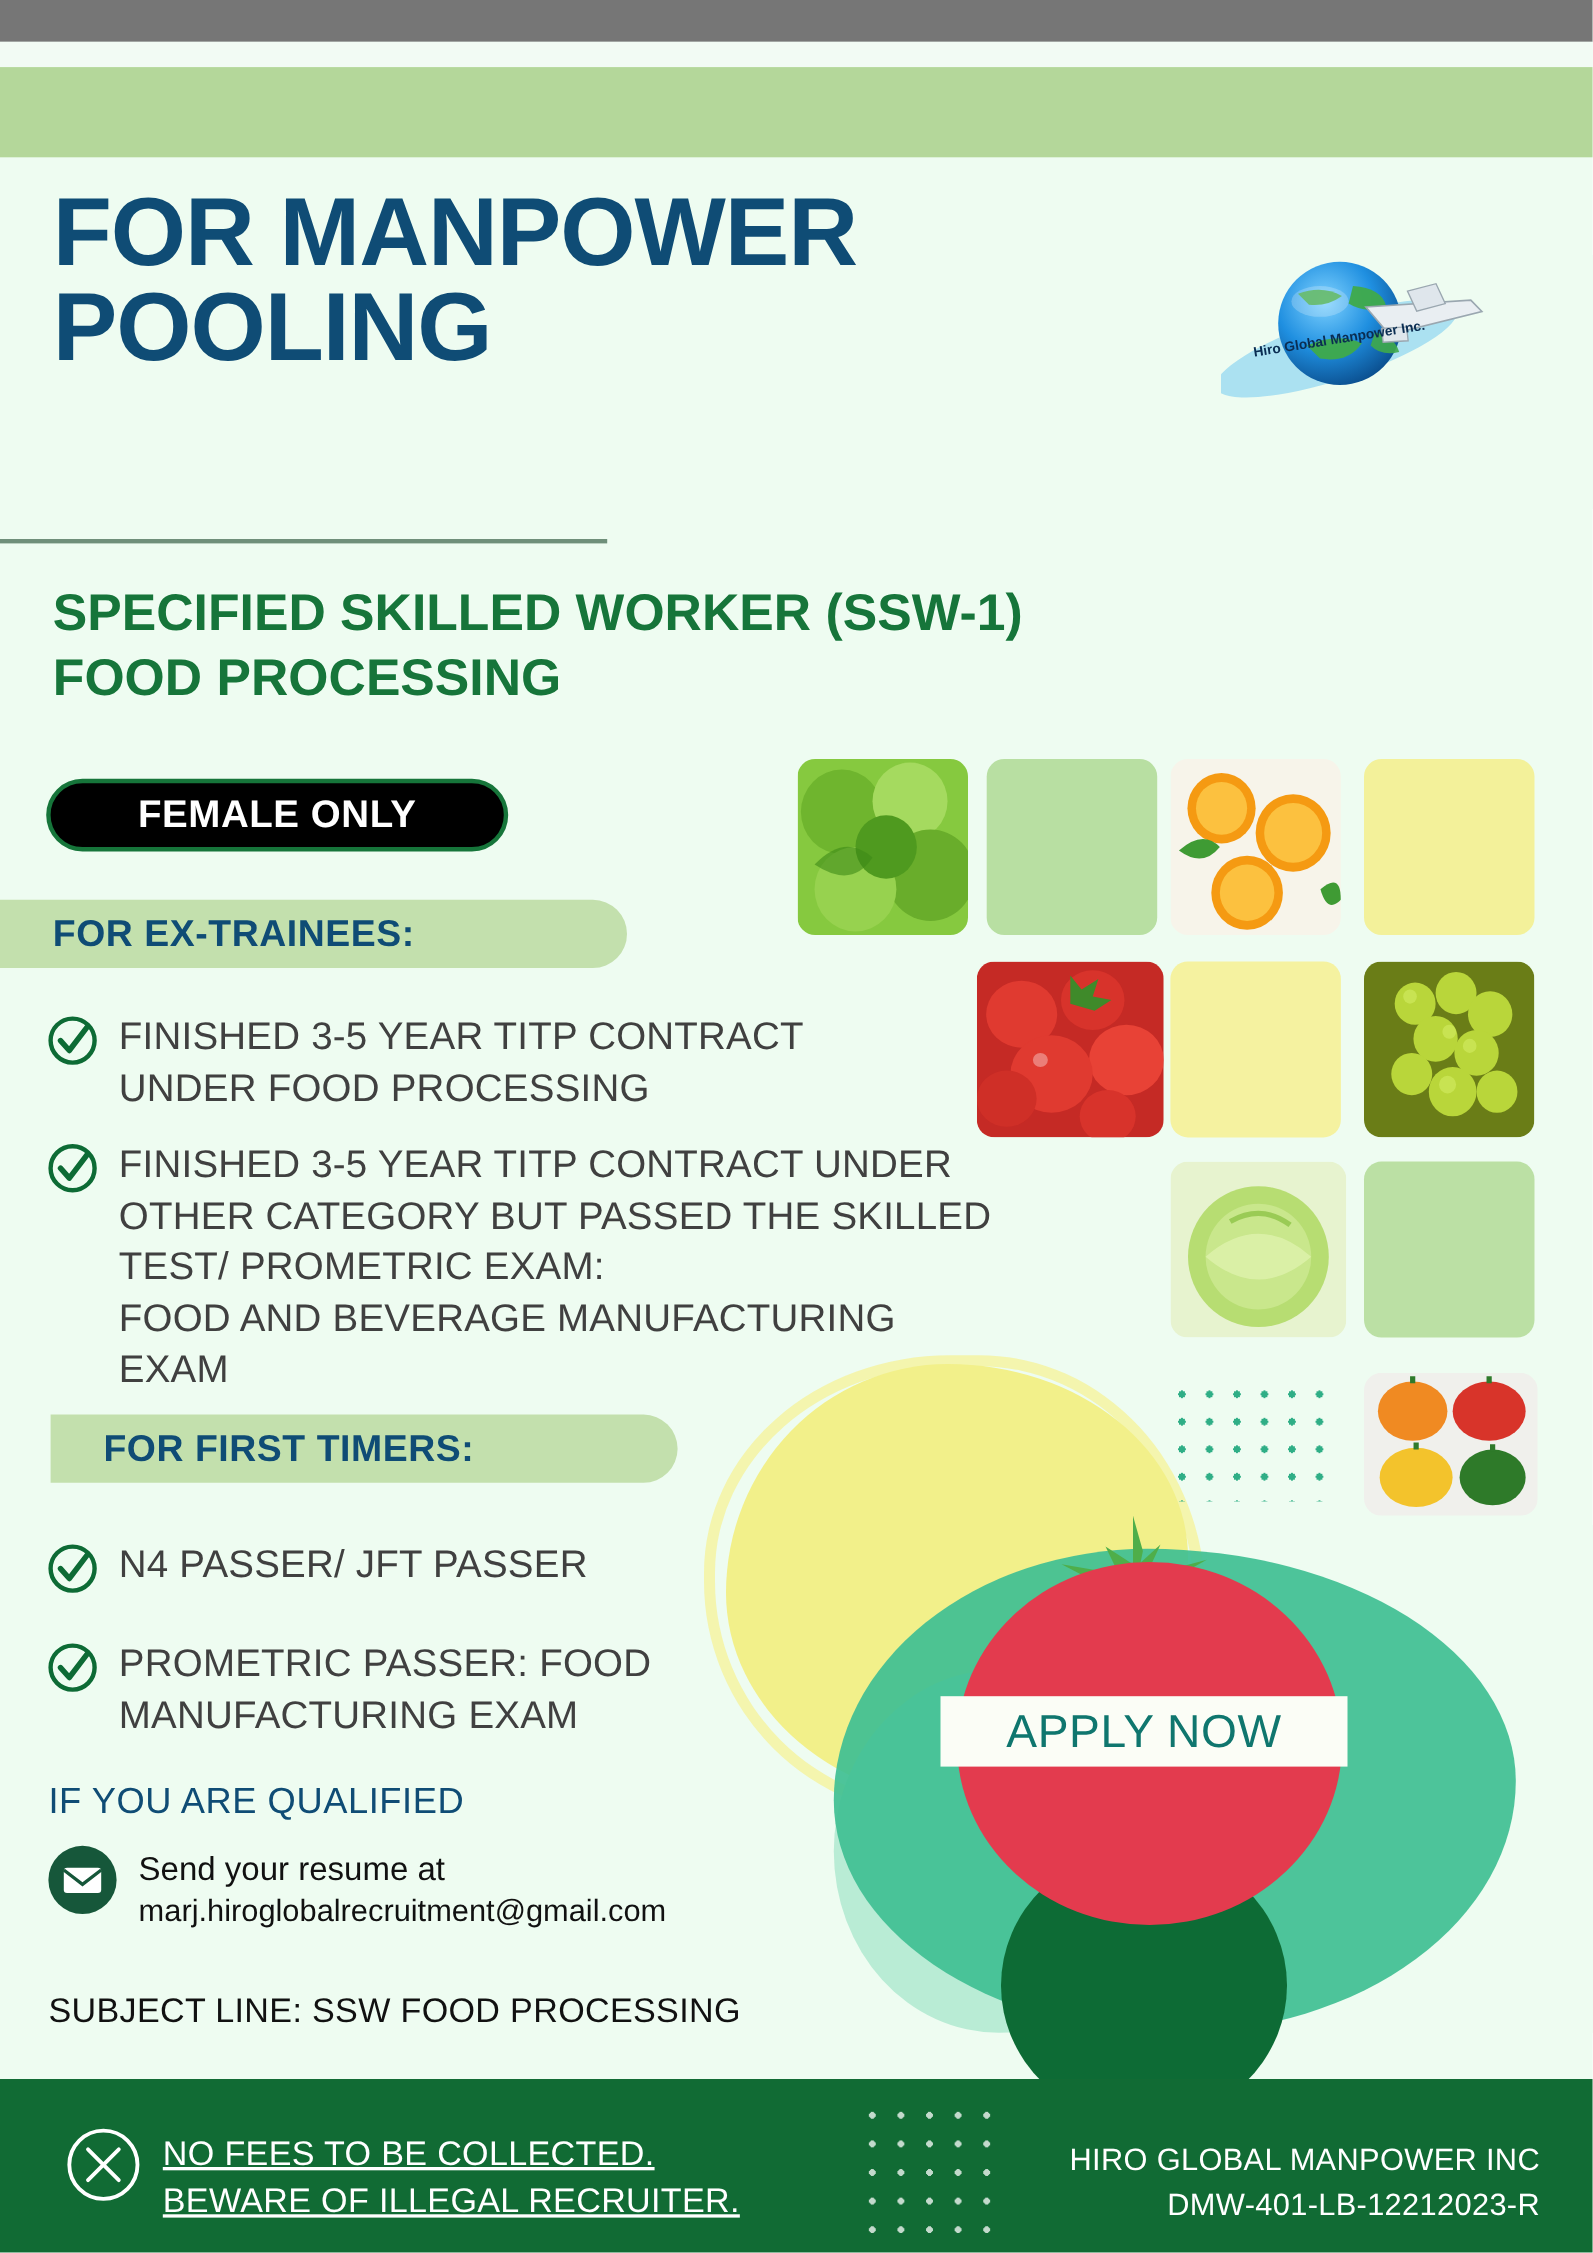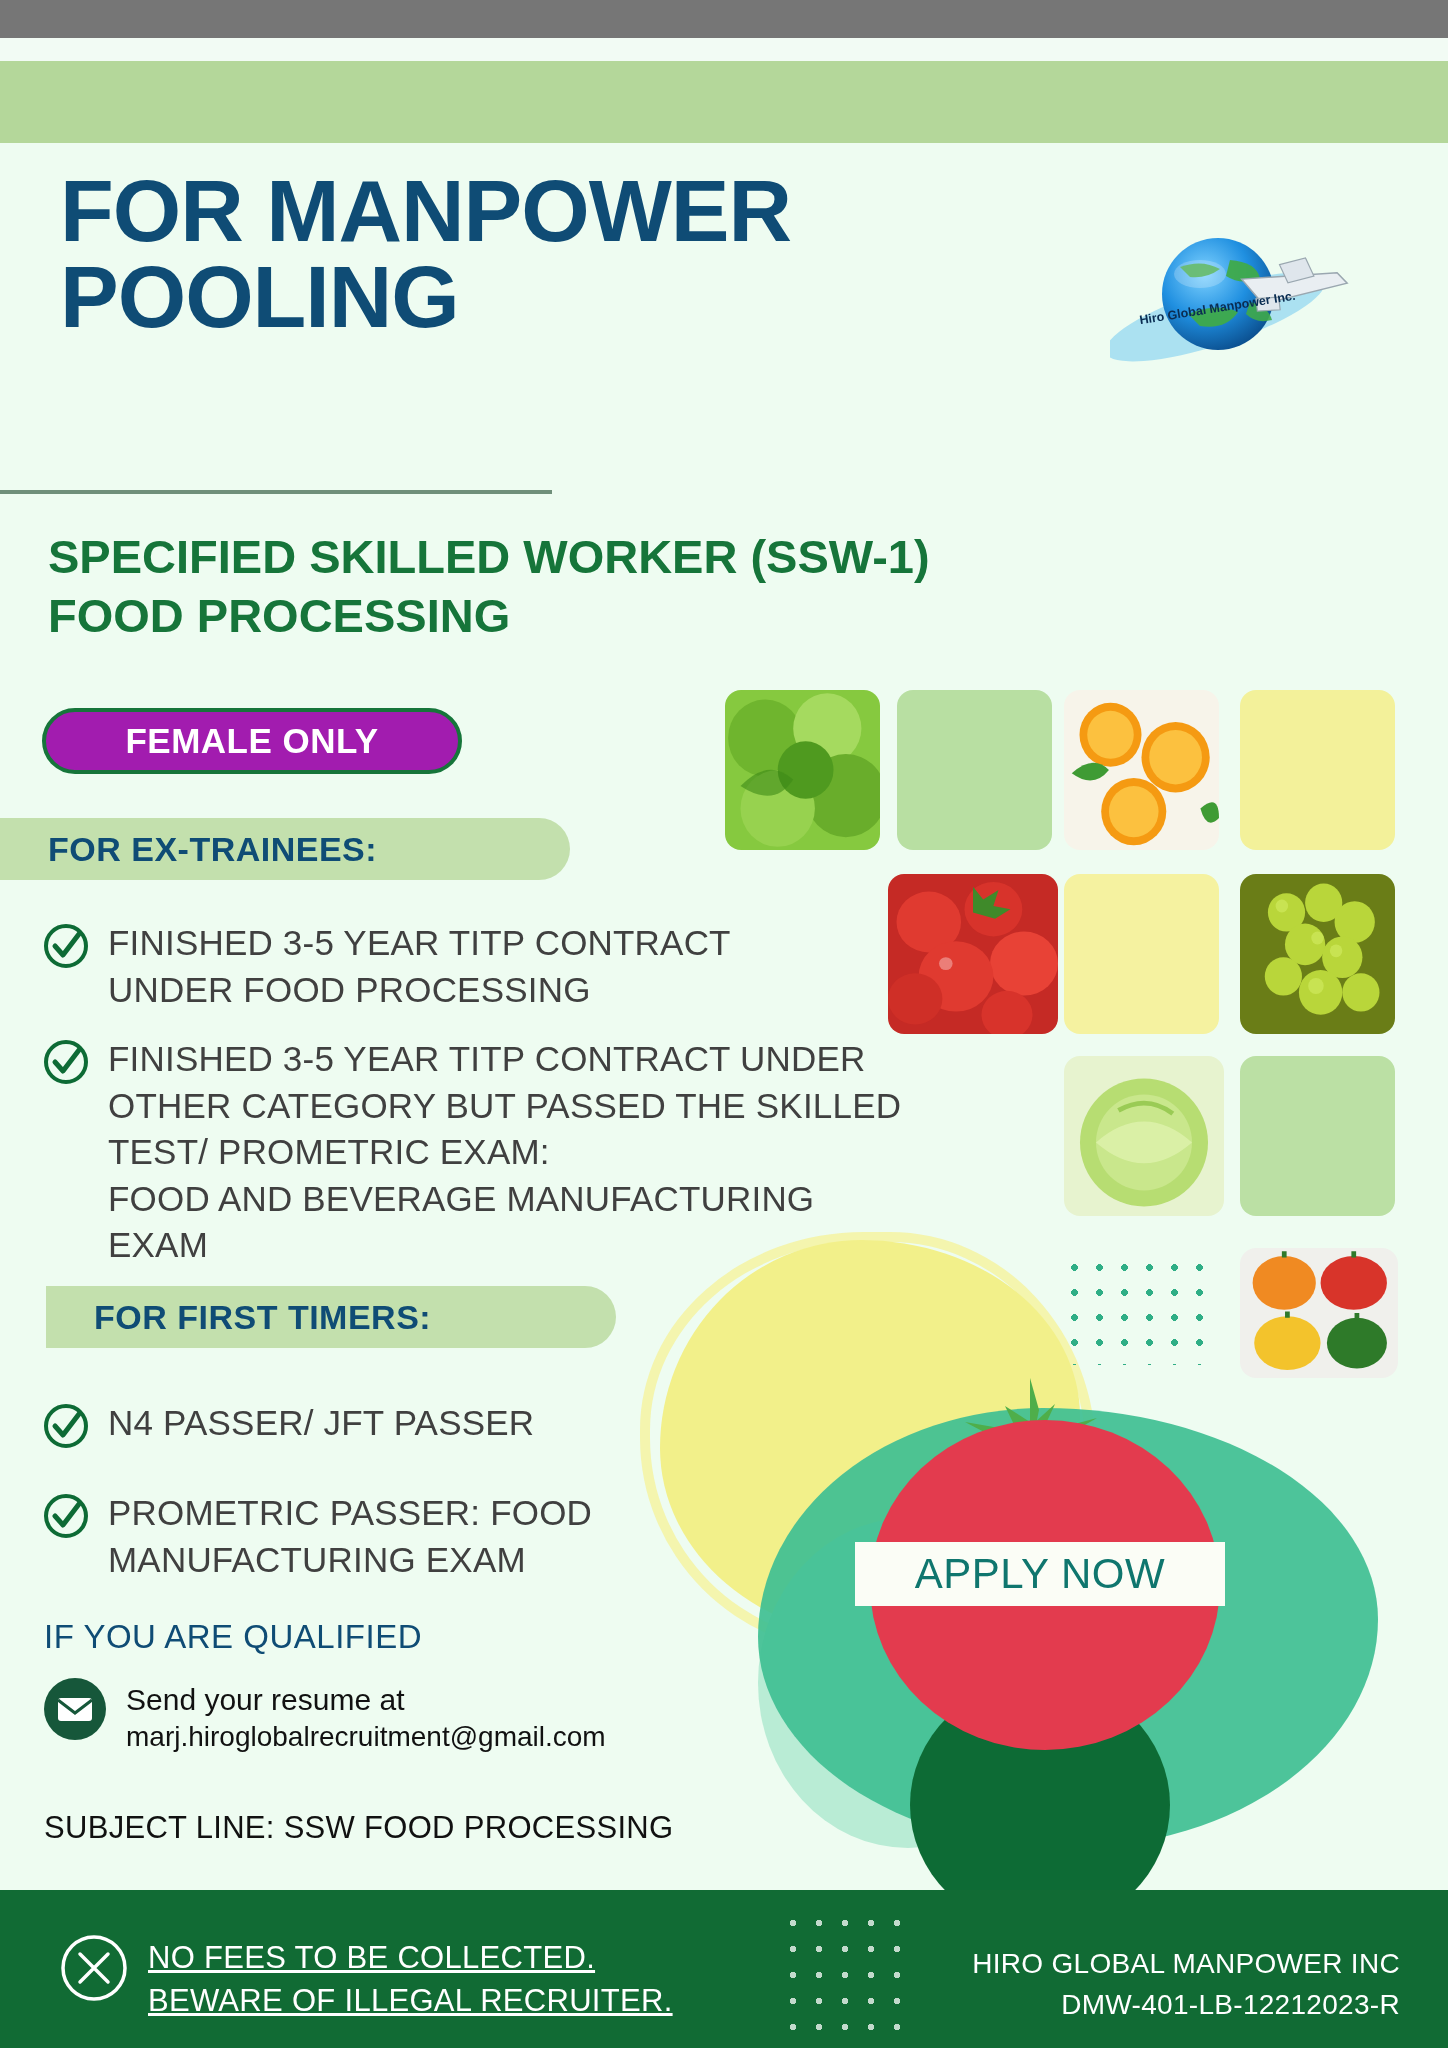--- a/index.html
+++ b/index.html
@@ -27,21 +27,21 @@
     background: #f2fbf4;
   }
   .topbar-green {
     position: absolute; top: 61px; left: 0;
     width: 1448px; height: 82px;
     background: #b4d79a;
   }
   
   .headline {
     position: absolute;
-    left: 60px; top: 168px;
+    left: 48px; top: 168px;
     width: 1020px;
     font-size: 88px;
     line-height: 0.98;
     font-weight: 800;
     letter-spacing: -1px;
     color: #0f4c75;
     text-transform: uppercase;
   }
   .rule {
     position: absolute;
@@ -58,21 +58,21 @@
     line-height: 1.25;
     font-weight: 800;
     color: #16753a;
     letter-spacing: 0px;
   }
   
   .pill-female {
     position: absolute;
     left: 42px; top: 708px;
     width: 420px; height: 66px;
-    background: #a21caf;
+    background: #000000;
     border: 4px solid #16753a;
     border-radius: 40px;
     display: flex; align-items: center; justify-content: center;
     color: #ffffff;
     font-size: 35px;
     font-weight: 800;
     letter-spacing: 0.5px;
   }
   
   .section-pill {

